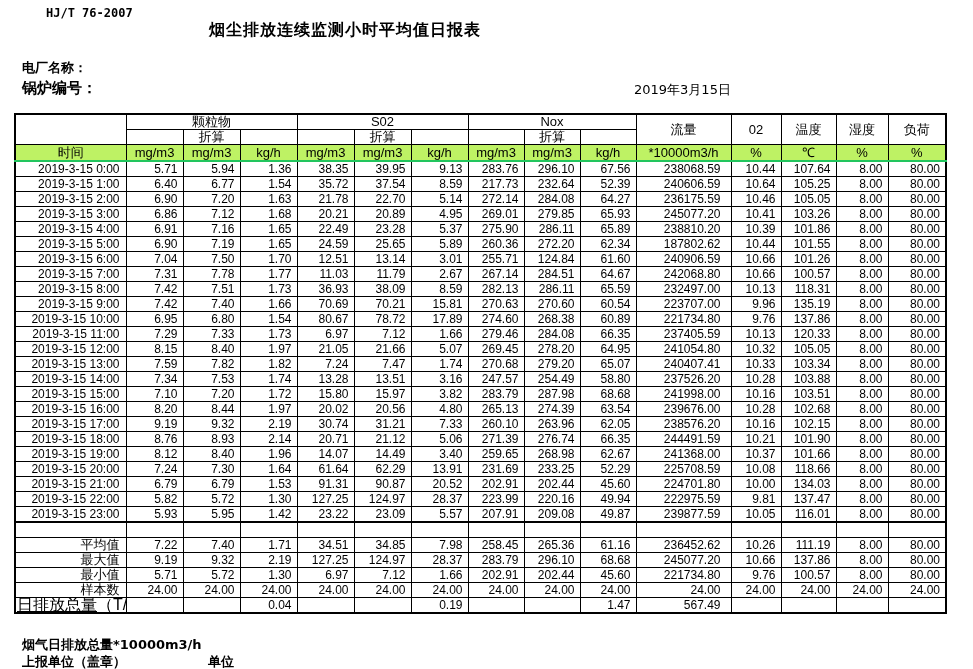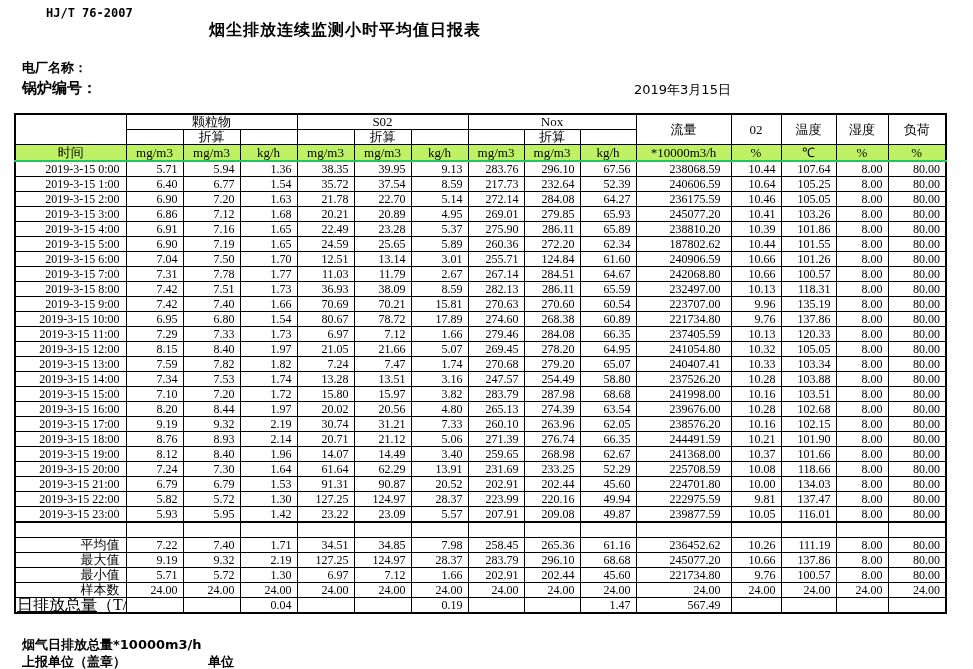--- a/index.html
+++ b/index.html
@@ -10,21 +10,21 @@
   .abs{position:absolute;}
   #standard{left:22px;top:6px;font-size:12px;font-weight:bold;font-family:"DejaVu Sans Mono",monospace;margin-left:24px;}
   #title{left:0;top:20px;width:690px;text-align:center;font-size:16px;font-weight:bold;letter-spacing:1px;}
   #plant-label{left:22px;top:59px;font-size:13px;font-weight:bold;}
   #boiler-label{left:22px;top:79px;font-size:15px;font-weight:bold;}
   #report-date{left:588px;top:81px;font-size:13px;margin-left:46px;}
   #table-wrap{left:14px;top:113px;}
   table{
     border-collapse:collapse;table-layout:fixed;width:933px;
     border:2px solid #000;
-    font-family:Liberation Serif, serif;
+    font-family:Liberation Sans, sans-serif;
     font-size:12px;
   }
   td{border:1px solid #000;padding:0;height:14px;line-height:14px;white-space:nowrap;overflow:hidden;}
   thead td{text-align:center;font-size:13px;}
   tr.units-row td{background:#bef264;border-bottom:2px solid #22c55e;height:15px;}
   td.time{text-align:right;padding-right:6px;}
   td.num{text-align:right;padding-right:5px;}
   tbody td:nth-child(11){padding-right:10px;}
   td.sum-label{text-align:right;padding-right:6px;font-size:13px;}
   td.total-label{text-align:left;padding-left:1px;font-size:16px;}

